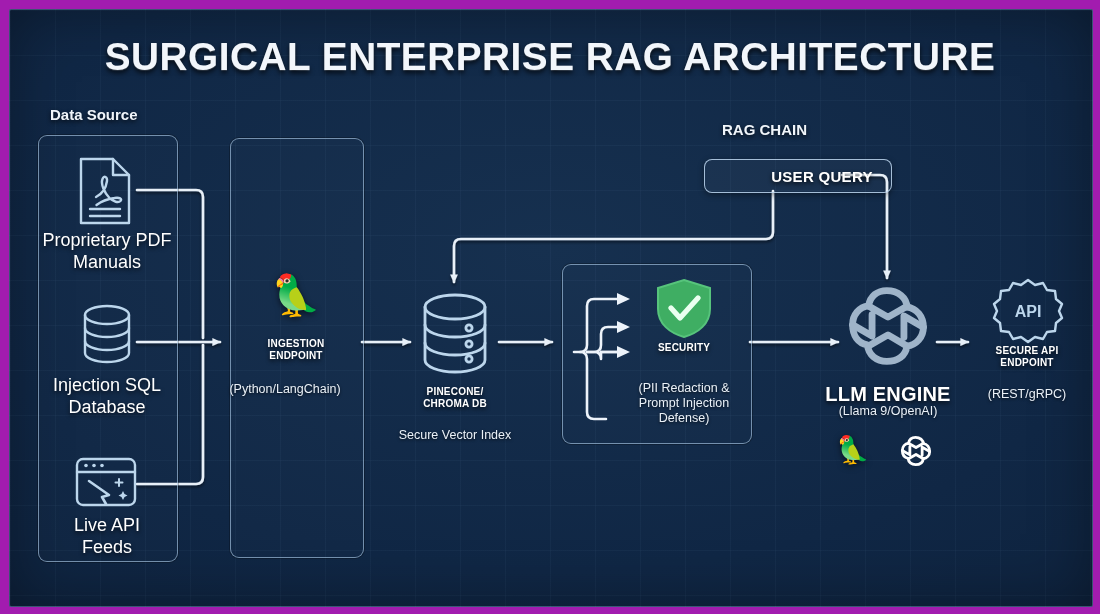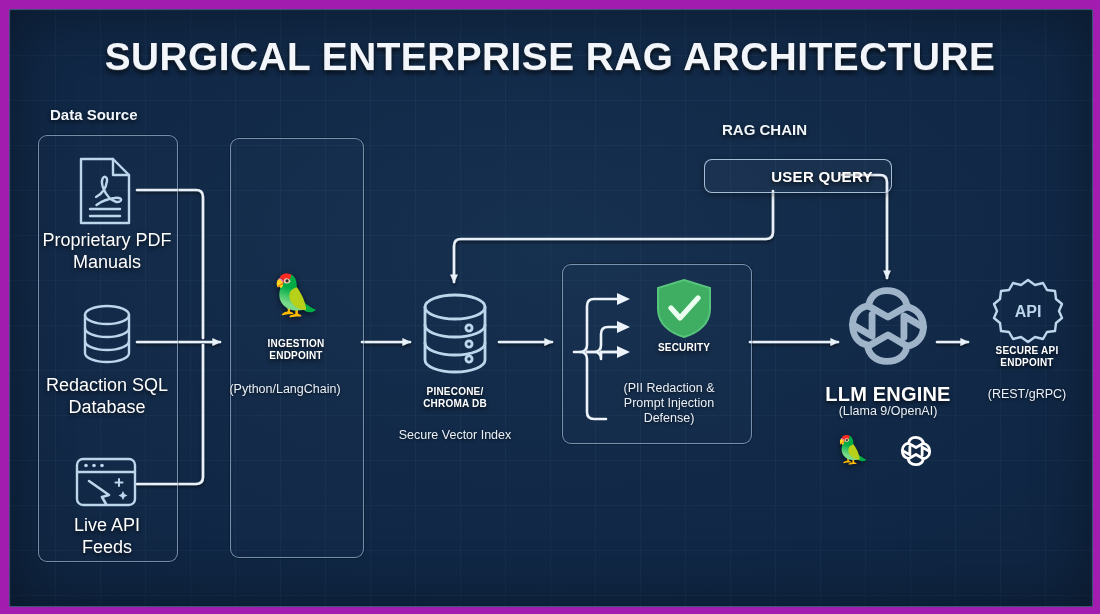--- a/index.html
+++ b/index.html
@@ -118,21 +118,21 @@
 
   <svg class="abs" style="left:80px;top:303px;" width="54" height="62">
     <g fill="none" stroke="#bcd6ec" stroke-width="2.4" stroke-linecap="round">
       <ellipse cx="27" cy="12" rx="22" ry="9"></ellipse>
       <path d="M5,12 V50 c0,5 10,9 22,9 s22,-4 22,-9 V12"></path>
       <path d="M5,25 c0,5 10,9 22,9 s22,-4 22,-9"></path>
       <path d="M5,38 c0,5 10,9 22,9 s22,-4 22,-9"></path>
     </g>
   </svg>
   <div class="abs src-label" style="left:24px;top:375px;width:166px;">
-    <div>Redaction SQL</div>
+    <div>Injection SQL</div>
     <div>Database</div>
   </div>
 
   <svg class="abs" style="left:73px;top:455px;" width="66" height="54">
     <g fill="none" stroke="#bcd6ec" stroke-width="2.4" stroke-linejoin="round" stroke-linecap="round">
       <rect x="4" y="4" width="58" height="46" rx="6"></rect>
       <path d="M4,17 H62"></path>
       <circle cx="13" cy="10.5" r="1.8" fill="#bcd6ec" stroke="none"></circle>
       <circle cx="21" cy="10.5" r="1.8" fill="#bcd6ec" stroke="none"></circle>
       <circle cx="29" cy="10.5" r="1.8" fill="#bcd6ec" stroke="none"></circle>
@@ -189,21 +189,21 @@
     </g>
   </svg>
 
   <svg class="abs" style="left:653px;top:277px;" width="62" height="62">
     <path d="M31,3 L57,11 V32 C57,47 45,56 31,60 C17,56 5,47 5,32 V11 Z" fill="#3fae63" stroke="#57c47c" stroke-width="2"></path>
     <path d="M18,31 L27,41 L45,21" fill="none" stroke="#eafff0" stroke-width="5.2" stroke-linecap="round" stroke-linejoin="round"></path>
   </svg>
   <div class="abs node-title" style="left:608px;top:342px;width:152px;">
     <div>SECURITY</div>
   </div>
-  <div class="abs node-sub" style="left:585px;top:381px;width:168px;">
+  <div class="abs node-sub" style="left:600px;top:381px;width:168px;">
     <div>(PII Redaction &amp;</div>
     <div>Prompt Injection</div>
     <div>Defense)</div>
   </div>
 
   <div class="abs" id="user-query">
     <span>USER QUERY</span>
   </div>
 
   <svg class="abs" style="left:845px;top:283px;" width="86" height="86">

